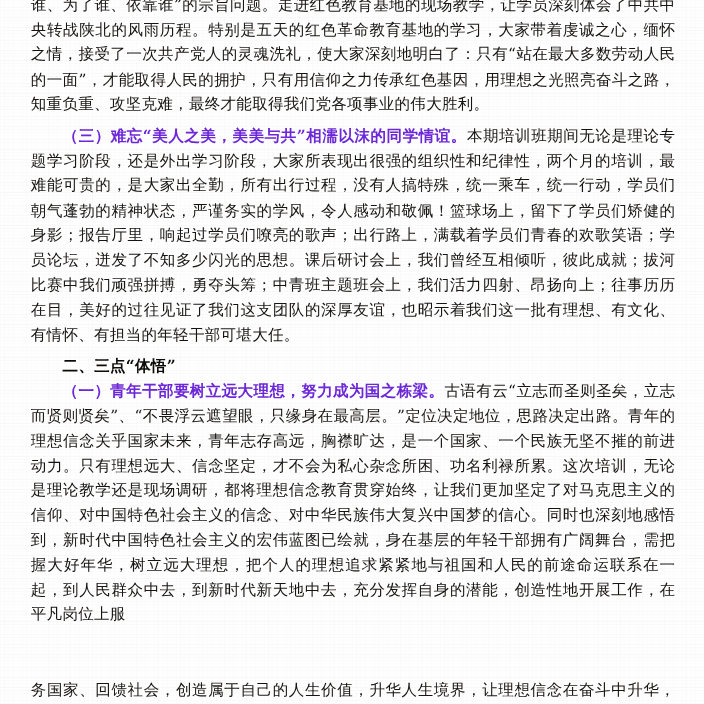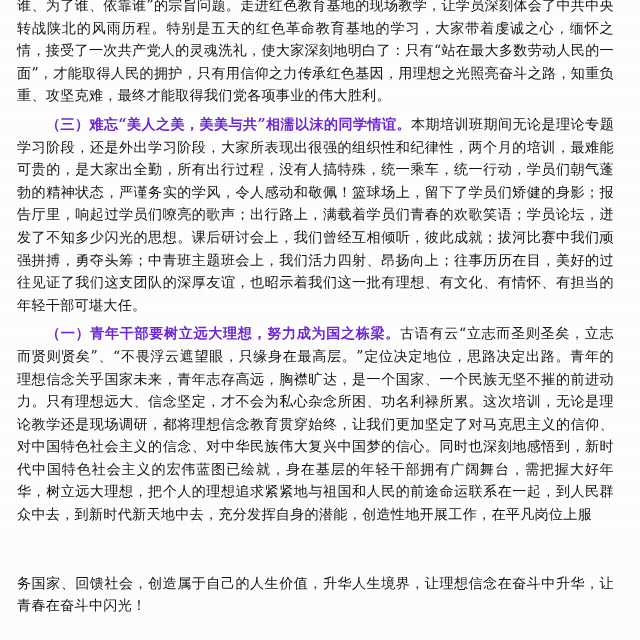--- a/index.html
+++ b/index.html
@@ -24,21 +24,21 @@
     box-sizing: border-box;
   }
   .page-inner {
     position: absolute;
     left: 0;
     top: 0;
     width: 640px;
   }
   
   .flow {
-    padding: 0 26px 0 17px;
+    padding: 0 26px 0 28px;
     box-sizing: border-box;
     width: 640px;
   }
   p.para {
     margin: 0;
     font-size: 14.1px;
     line-height: 22.6px;
     text-align: justify;
     text-justify: inter-character;
     text-align-last: left;
@@ -91,20 +91,21 @@
     <div class="flow">
 
       <div class="clip-top">
         <p class="para">谁、为了谁、依靠谁”的宗旨问题。走进红色教育基地的现场教学，让学员深刻体会了中共中央转战陕北的风雨历程。特别是五天的红色革命教育基地的学习，大家带着虔诚之心，缅怀之情，接受了一次共产党人的灵魂洗礼，使大家深刻地明白了：只有“站在最大多数劳动人民的一面”，才能取得人民的拥护，只有用信仰之力传承红色基因，用理想之光照亮奋斗之路，知重负重、攻坚克难，最终才能取得我们党各项事业的伟大胜利。</p>
       </div>
 
       <p class="para indent"><span class="b">（三）难忘“美人之美，美美与共”相濡以沫的同学情谊。</span><span>本期培训班期间无论是理论专题学习阶段，还是外出学习阶段，大家所表现出很强的组织性和纪律性，两个月的培训，最难能可贵的，是大家出全勤，所有出行过程，没有人搞特殊，统一乘车，统一行动，学员们朝气蓬勃的精神状态，严谨务实的学风，令人感动和敬佩！篮球场上，留下了学员们矫健的身影；报告厅里，响起过学员们嘹亮的歌声；出行路上，满载着学员们青春的欢歌笑语；学员论坛，迸发了不知多少闪光的思想。课后研讨会上，我们曾经互相倾听，彼此成就；拔河比赛中我们顽强拼搏，勇夺头筹；中青班主题班会上，我们活力四射、昂扬向上；往事历历在目，美好的过往见证了我们这支团队的深厚友谊，也昭示着我们这一批有理想、有文化、有情怀、有担当的年轻干部可堪大任。</span></p>
 
       <div class="spacer-sm"></div>
 
+      <p class="heading">二、三点“体悟”</p>
 
       <p class="para indent"><span class="b">（一）青年干部要树立远大理想，努力成为国之栋梁。</span><span>古语有云“立志而圣则圣矣，立志而贤则贤矣”、“不畏浮云遮望眼，只缘身在最高层。”定位决定地位，思路决定出路。青年的理想信念关乎国家未来，青年志存高远，胸襟旷达，是一个国家、一个民族无坚不摧的前进动力。只有理想远大、信念坚定，才不会为私心杂念所困、功名利禄所累。这次培训，无论是理论教学还是现场调研，都将理想信念教育贯穿始终，让我们更加坚定了对马克思主义的信仰、对中国特色社会主义的信念、对中华民族伟大复兴中国梦的信心。同时也深刻地感悟到，新时代中国特色社会主义的宏伟蓝图已绘就，身在基层的年轻干部拥有广阔舞台，需把握大好年华，树立远大理想，把个人的理想追求紧紧地与祖国和人民的前途命运联系在一起，到人民群众中去，到新时代新天地中去，充分发挥自身的潜能，创造性地开展工作，在平凡岗位上服</span></p>
 
     </div>
 
     <div class="gap"></div>
 
     <div class="flow">
 
       <p class="para">务国家、回馈社会，创造属于自己的人生价值，升华人生境界，让理想信念在奋斗中升华，让青春在奋斗中闪光！</p>

